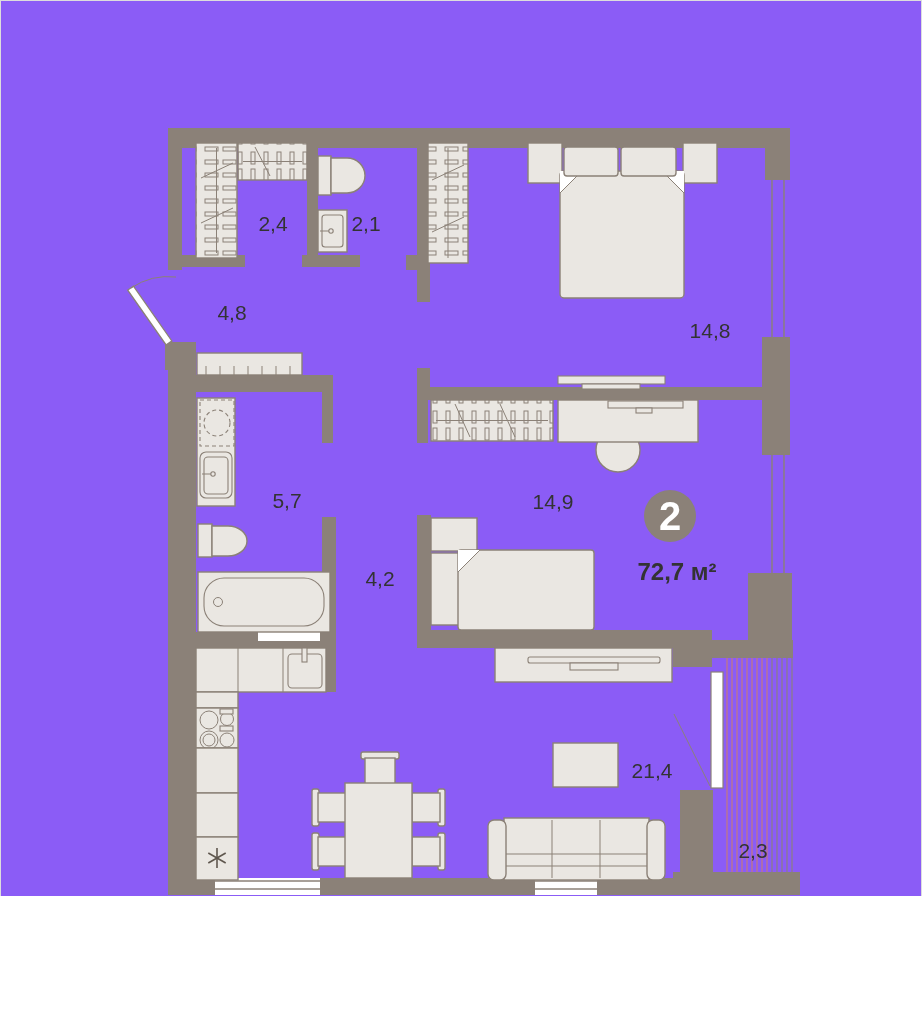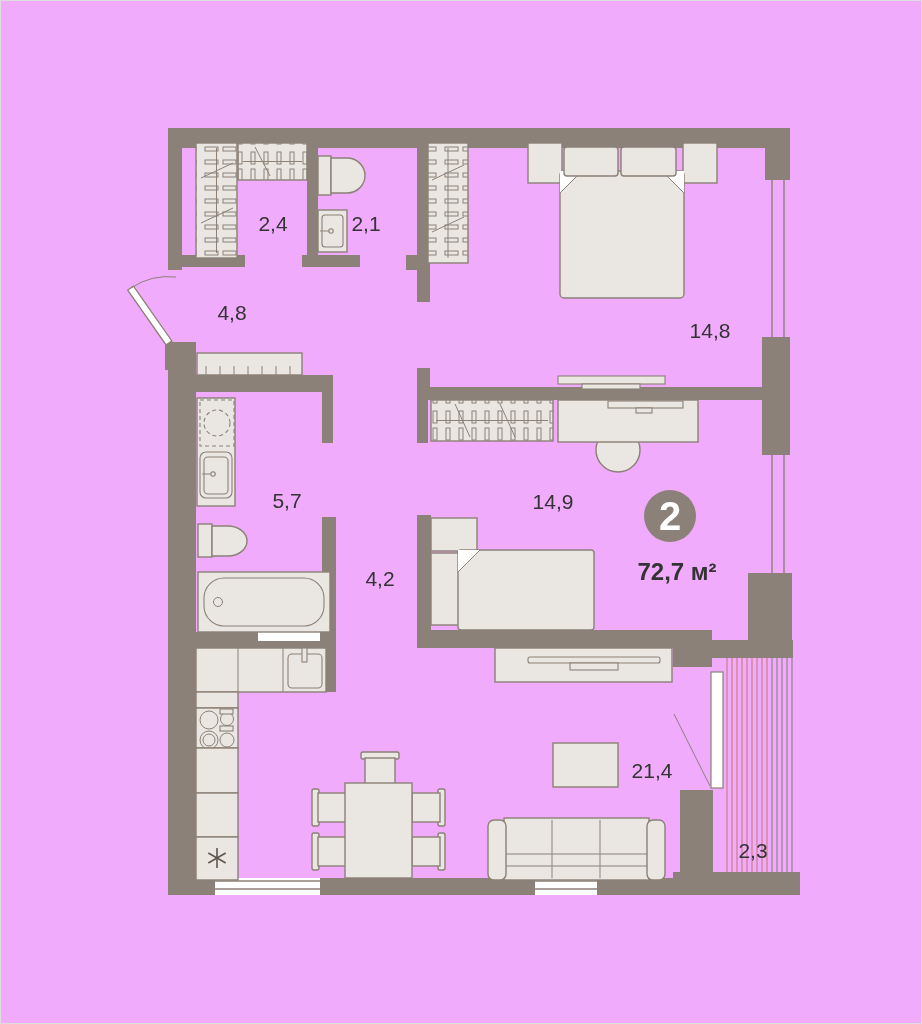--- a/index.html
+++ b/index.html
@@ -5,21 +5,21 @@
   :root{
     --wall:#8b8178;
     --furniture_fill:#eae7e2;
     --furniture_line:#8b8177;
     --balcony_stripe:#c97c74;
     --text:#333333;
     --badge_bg:#8b8178;
     --badge_text:#ffffff;
   }
   html,body{margin:0;padding:0;background:#ffffff;}
-  .page{position:relative;width:922px;height:1024px;background:#f0abfc;overflow:hidden;}
+  .page{position:relative;width:922px;height:896px;background:#8b5cf6;overflow:hidden;}
   svg{display:block;}
   .wall{fill:var(--wall);stroke:none;}
   .furn{fill:var(--furniture_fill);stroke:var(--furniture_line);stroke-width:1.4;}
   .furnthin{fill:var(--furniture_fill);stroke:var(--furniture_line);stroke-width:1.1;}
   .lnthin{stroke:var(--furniture_line);fill:none;stroke-width:1;}
   .dash{stroke:var(--furniture_line);fill:none;stroke-width:1.1;stroke-dasharray:4 3;}
   .white{fill:#ffffff;}
   .winline{stroke:var(--furniture_line);stroke-width:1.4;fill:none;}
   .stripe-red{stroke:var(--balcony_stripe);stroke-width:1.1;}
   .stripe-gray{stroke:var(--furniture_line);stroke-width:1.1;}

